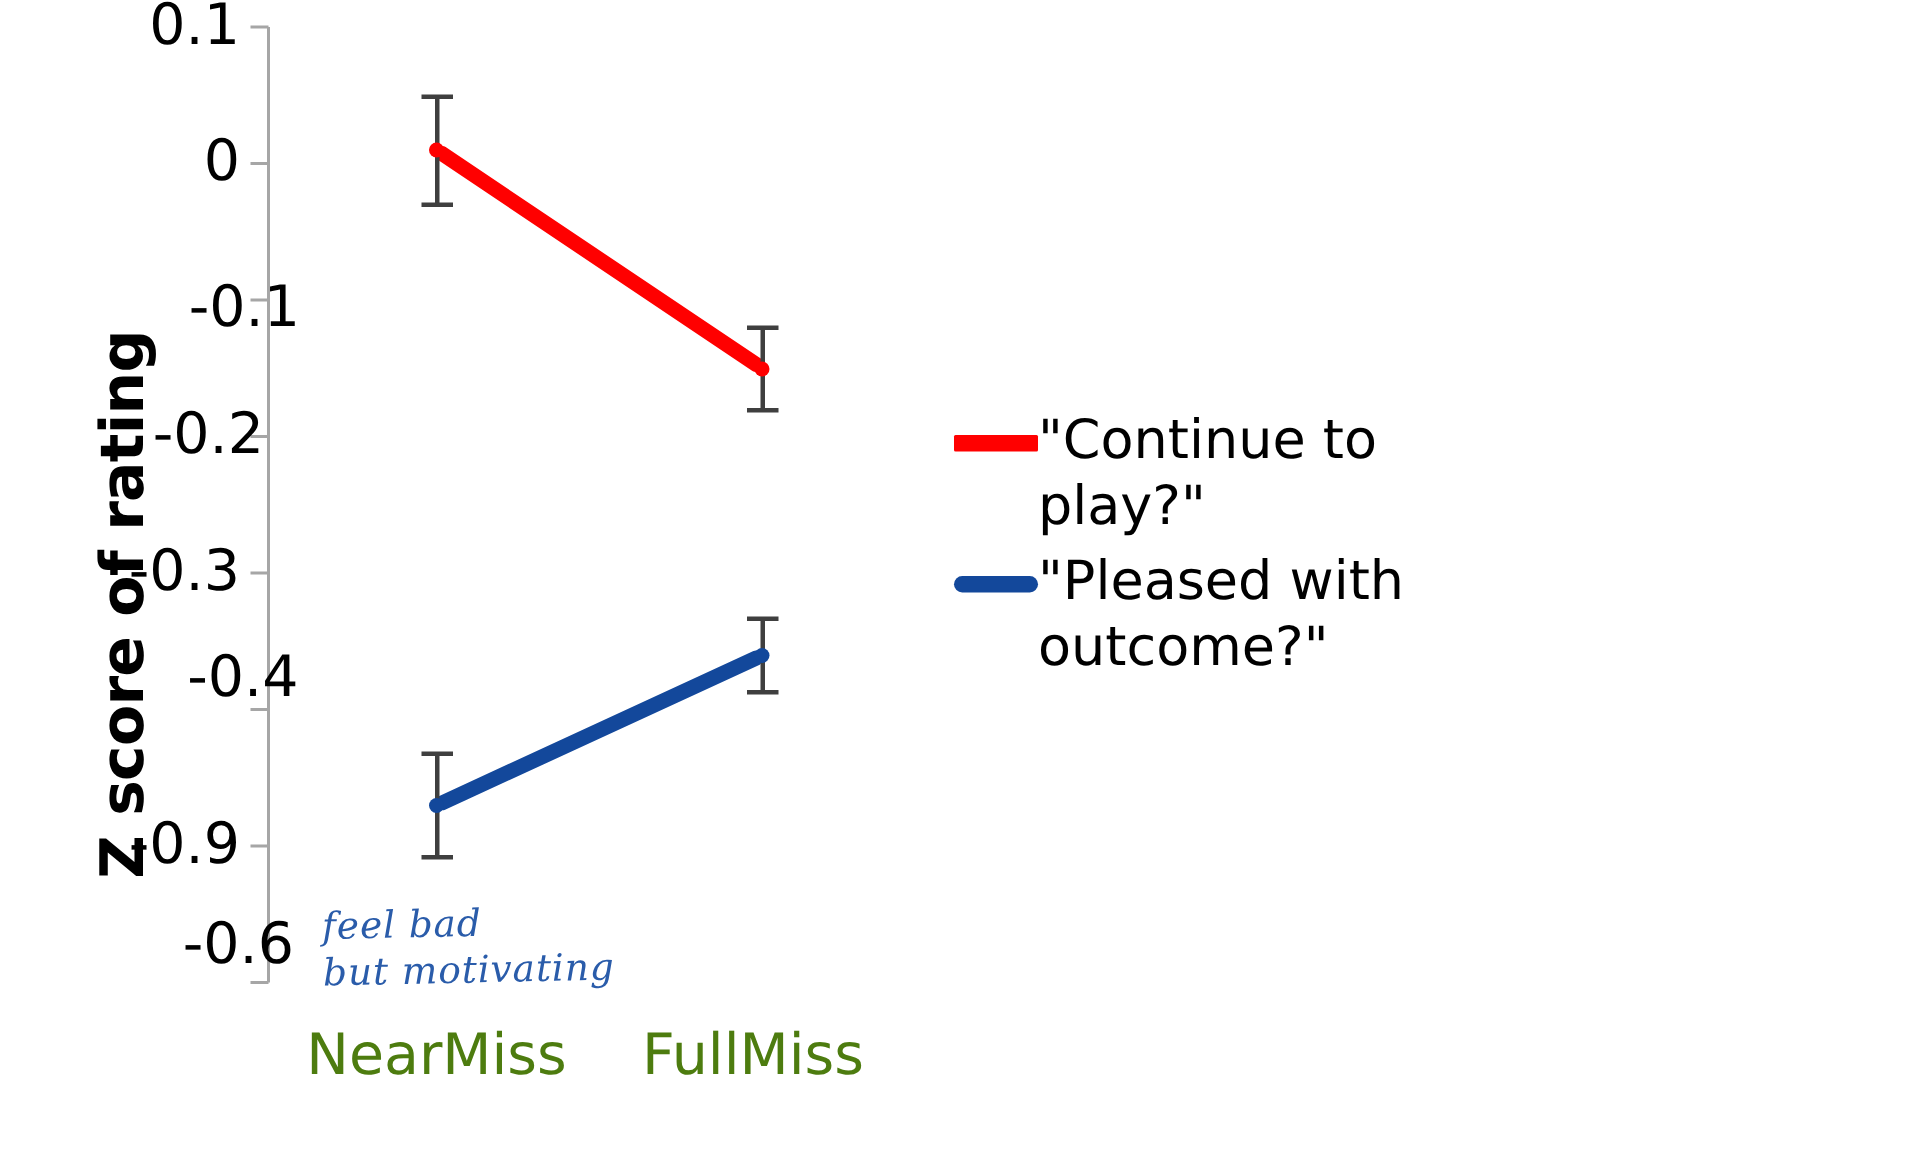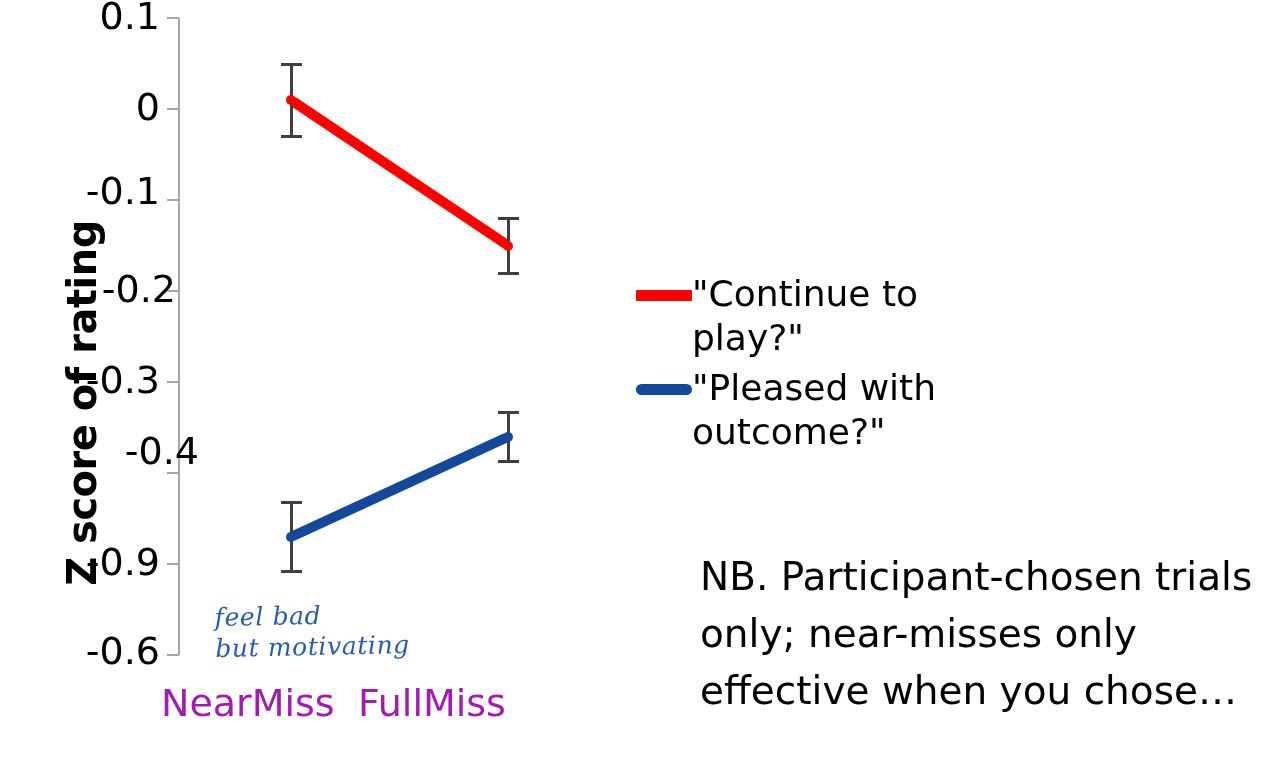--- a/index.html
+++ b/index.html
@@ -79,22 +79,23 @@
     width: 46px;
     height: 500px;
   }
 
   
   .x-label {
     position: absolute;
     top: 683px;
     font-size: 38px;
     line-height: 40px;
+    text-align: center;
     white-space: nowrap;
-    color: #a21caf;
+    color: #4d7c0f;
   }
 
   
   .series-line {
     position: absolute;
     transform-origin: 0 50%;
     border-radius: 4px;
   }
   .marker {
     position: absolute;
@@ -190,41 +191,41 @@
   <div id="ticks-layer">
       <div class="tick-mark" style="top: 17px;"></div>
       <div class="tick-label-wrap" style="top: -3px;">
         <div class="tick-label">0.1</div>
       </div>
       <div class="tick-mark" style="top: 108px;"></div>
       <div class="tick-label-wrap" style="top: 88px;">
         <div class="tick-label">0</div>
       </div>
       <div class="tick-mark" style="top: 199px;"></div>
-      <div class="tick-label-wrap" style="top: 172px;">
+      <div class="tick-label-wrap" style="top: 185px; padding-left: 40px;">
         <div class="tick-label">-0.1</div>
       </div>
       <div class="tick-mark" style="top: 290px;"></div>
       <div class="tick-label-wrap" style="top: 270px; padding-left: 16px;">
         <div class="tick-label">-0.2</div>
       </div>
       <div class="tick-mark" style="top: 381px;"></div>
       <div class="tick-label-wrap" style="top: 361px; text-decoration: underline;">
         <div class="tick-label">-0.3</div>
       </div>
       <div class="tick-mark" style="top: 472px;"></div>
       <div class="tick-label-wrap" style="top: 432px; padding-left: 39px;">
         <div class="tick-label">-0.4</div>
       </div>
       <div class="tick-mark" style="top: 563px;"></div>
       <div class="tick-label-wrap" style="top: 543px;">
         <div class="tick-label">-0.9</div>
       </div>
       <div class="tick-mark" style="top: 654px;"></div>
-      <div class="tick-label-wrap" style="top: 632px;">
+      <div class="tick-label-wrap" style="top: 610px; margin-left: 36px;">
         <div class="tick-label">-0.6</div>
       </div>
     </div>
 
   <div id="series-layer">
       <div class="series-line" style="left: 291px; top: 94.9px; width: 261.32px; height: 10px; background: rgb(255, 0, 0); transform: rotate(33.8603deg);"></div>
       <div class="errbar-stem" style="left: 290px; top: 63.5px; height: 72.8px;"></div>
       <div class="errbar-cap" style="left: 281px; top: 62.5px;"></div>
       <div class="errbar-cap" style="left: 281px; top: 135.3px;"></div>
       <div class="marker" style="left: 286px; top: 94.9px; background: rgb(255, 0, 0);"></div>
@@ -238,32 +239,31 @@
       <div class="errbar-cap" style="left: 281px; top: 570.28px;"></div>
       <div class="marker" style="left: 286px; top: 531.7px; background: rgb(19, 72, 155);"></div>
       <div class="errbar-stem" style="left: 507px; top: 412.03px; height: 49.14px;"></div>
       <div class="errbar-cap" style="left: 498px; top: 411.03px;"></div>
       <div class="errbar-cap" style="left: 498px; top: 460.17px;"></div>
       <div class="marker" style="left: 503px; top: 431.6px; background: rgb(19, 72, 155);"></div>
     </div>
 
   <div id="xlabels-layer">
       <div class="x-label" style="left: 161px; width: 260px;">NearMiss</div>
-      <div class="x-label" style="left: 358px; width: 260px;">FullMiss</div>
+      <div class="x-label" style="left: 372px; width: 260px;">FullMiss</div>
     </div>
 
   <div class="handwriting">feel bad
 but motivating</div>
 
   <div class="legend">
     <div class="legend-row">
       <div class="legend-swatch red"></div>
       <div class="legend-label">"Continue to play?"</div>
     </div>
     <div class="legend-row">
       <div class="legend-swatch blue"></div>
       <div class="legend-label">"Pleased with outcome?"</div>
     </div>
   </div>
 
-  <div class="nb-note">NB. Participant-chosen trials only; near-misses only effective when you chose…</div>
 
 </div>
 
 </body></html>

